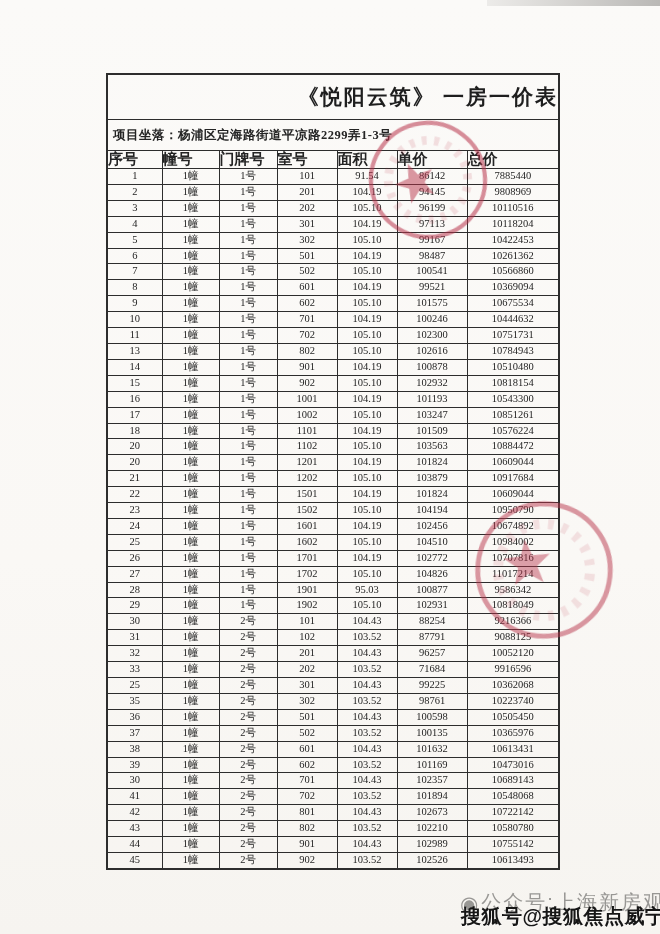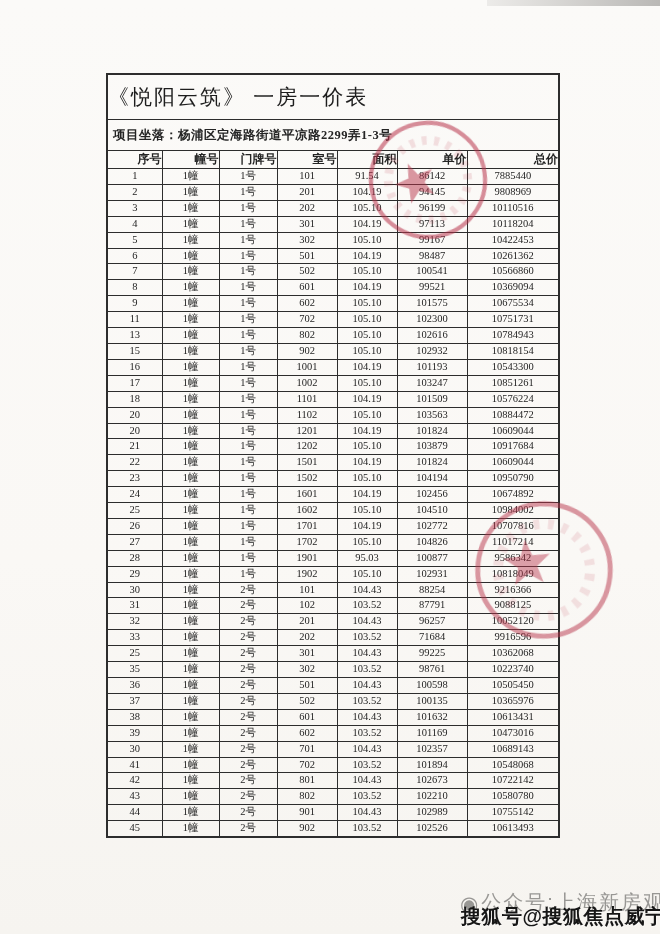--- a/index.html
+++ b/index.html
@@ -19,29 +19,29 @@
   table.doc-table {
     position:absolute; left:106px; top:73px; width:452px;
     border-collapse:collapse; table-layout:fixed;
     color:#242424;
   }
   table.doc-table, table.doc-table th, table.doc-table td {
     border:1.5px solid #2d2d2d;
   }
   table.doc-table { border-width:2px; }
   th.title-cell {
-    height:40px; font-size:21px; font-weight:normal; letter-spacing:2px;
-    text-align:left; color:#1e1e1e; padding:2px 0;
+    height:40px; font-size:21px; font-weight:bold; letter-spacing:2px;
+    text-align:right; color:#1e1e1e; padding:2px 0;
   }
   th.location-cell {
     height:26px; font-size:12.5px; font-weight:bold; text-align:left;
     padding:2px 16px 2px 5px; letter-spacing:0.5px;
   }
   tr.head-row th {
-    height:17px; font-size:12px; font-weight:bold; text-align:right;
+    height:17px; font-size:15px; font-weight:bold; text-align:left;
     padding:0; line-height:17px;
   }
   tbody td {
     height:14.9px; line-height:14.9px; font-size:10.5px;
     text-align:center; padding:0; white-space:nowrap; overflow:hidden;
   }
   .stamp { position:absolute; filter:blur(0.4px); pointer-events:none; }
   .stamp-1 { left:366px; top:117px; width:124px; height:126px; transform:rotate(-8deg); }
   .stamp-2 { left:470px; top:498px; width:148px; height:144px; transform:rotate(6deg); }
   .watermark-gray {
@@ -170,36 +170,54 @@
         <tr>
           <td>9</td>
           <td>1幢</td>
           <td>1号</td>
           <td>602</td>
           <td>105.10</td>
           <td>101575</td>
           <td>10675534</td>
         </tr>
         <tr>
+          <td>10</td>
+          <td>1幢</td>
+          <td>1号</td>
+          <td>701</td>
+          <td>104.19</td>
+          <td>100246</td>
+          <td>10444632</td>
+        </tr>
+        <tr>
           <td>11</td>
           <td>1幢</td>
           <td>1号</td>
           <td>702</td>
           <td>105.10</td>
           <td>102300</td>
           <td>10751731</td>
         </tr>
         <tr>
           <td>13</td>
           <td>1幢</td>
           <td>1号</td>
           <td>802</td>
           <td>105.10</td>
           <td>102616</td>
           <td>10784943</td>
+        </tr>
+        <tr>
+          <td>14</td>
+          <td>1幢</td>
+          <td>1号</td>
+          <td>901</td>
+          <td>104.19</td>
+          <td>100878</td>
+          <td>10510480</td>
         </tr>
         <tr>
           <td>15</td>
           <td>1幢</td>
           <td>1号</td>
           <td>902</td>
           <td>105.10</td>
           <td>102932</td>
           <td>10818154</td>
         </tr>

